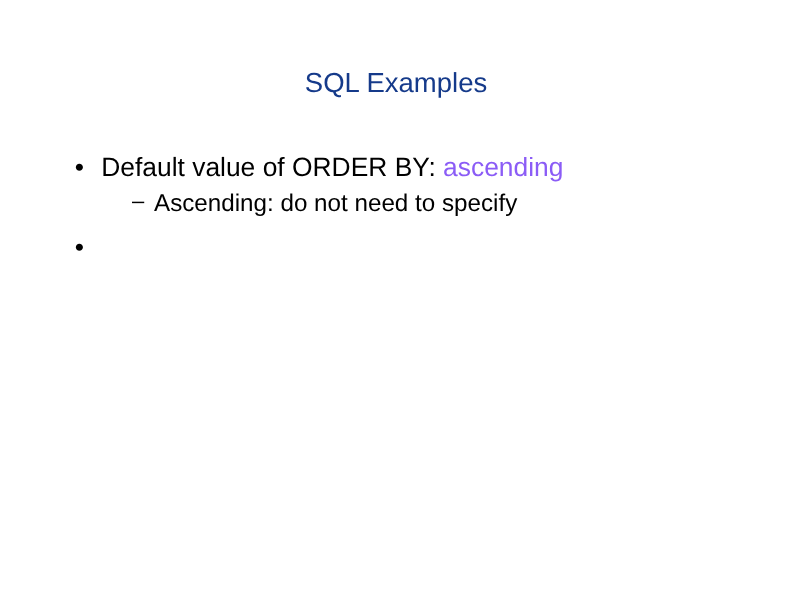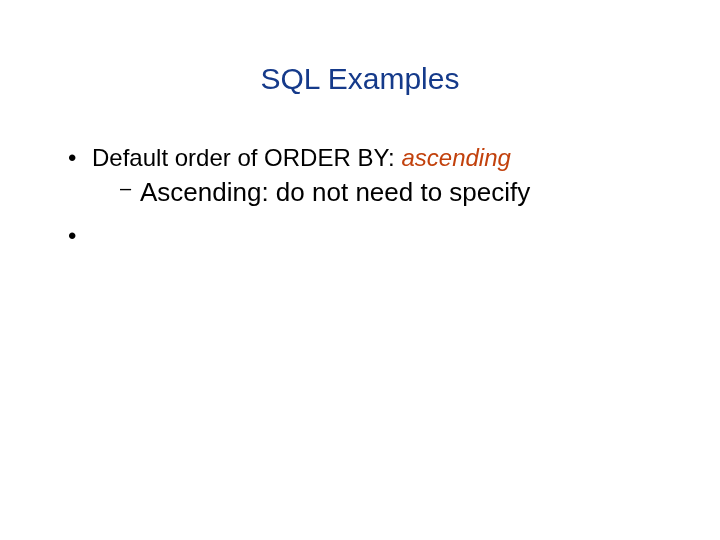--- a/index.html
+++ b/index.html
@@ -14,21 +14,21 @@
   }
   .slide {
     box-sizing: border-box;
     width: 720px;
     height: 540px;
     padding: 0;
     position: relative;
   }
   .title {
     text-align: center;
-    font-size: 30px;
+    font-size: 25px;
     font-weight: 400;
     color: #153a8a;
     margin-top: 62px;
     font-family: "Trebuchet MS", "Tahoma", Verdana, sans-serif;
   }
   .body {
     margin-top: 46px;
     padding-left: 68px;
     padding-right: 64px;
   }
@@ -52,46 +52,45 @@
     font-size: 24px;
   }
   ul.level2 {
     list-style: none;
     margin: 2px 0 10px 0;
     padding-left: 28px;
   }
   ul.level2 > li {
     position: relative;
     padding-left: 20px;
-    font-size: 26px;
+    font-size: 22px;
     line-height: 1.35;
   }
   ul.level2 > li::before {
     content: "\2013";
     position: absolute;
     left: 0;
     top: 0;
     font-size: 20px;
   }
   .highlight {
-    color: #c2410c;
-    font-style: italic;
+    color: #8b5cf6;
   }
 </style>
 </head>
 <body>
 
 <div class="slide">
 
   <div class="title">SQL Examples</div>
 
   <div class="body">
     <ul class="level1">
       <li>
-        <span>Default order of ORDER BY: </span><span class="highlight">ascending</span>
+        <span>Default value of ORDER BY: </span><span class="highlight">ascending</span>
         <ul class="level2">
           <li>Ascending: do not need to specify</li>
         </ul>
       </li>
       <li>
         <span class="highlight"></span>
       </li>
     </ul>
   </div>
 

